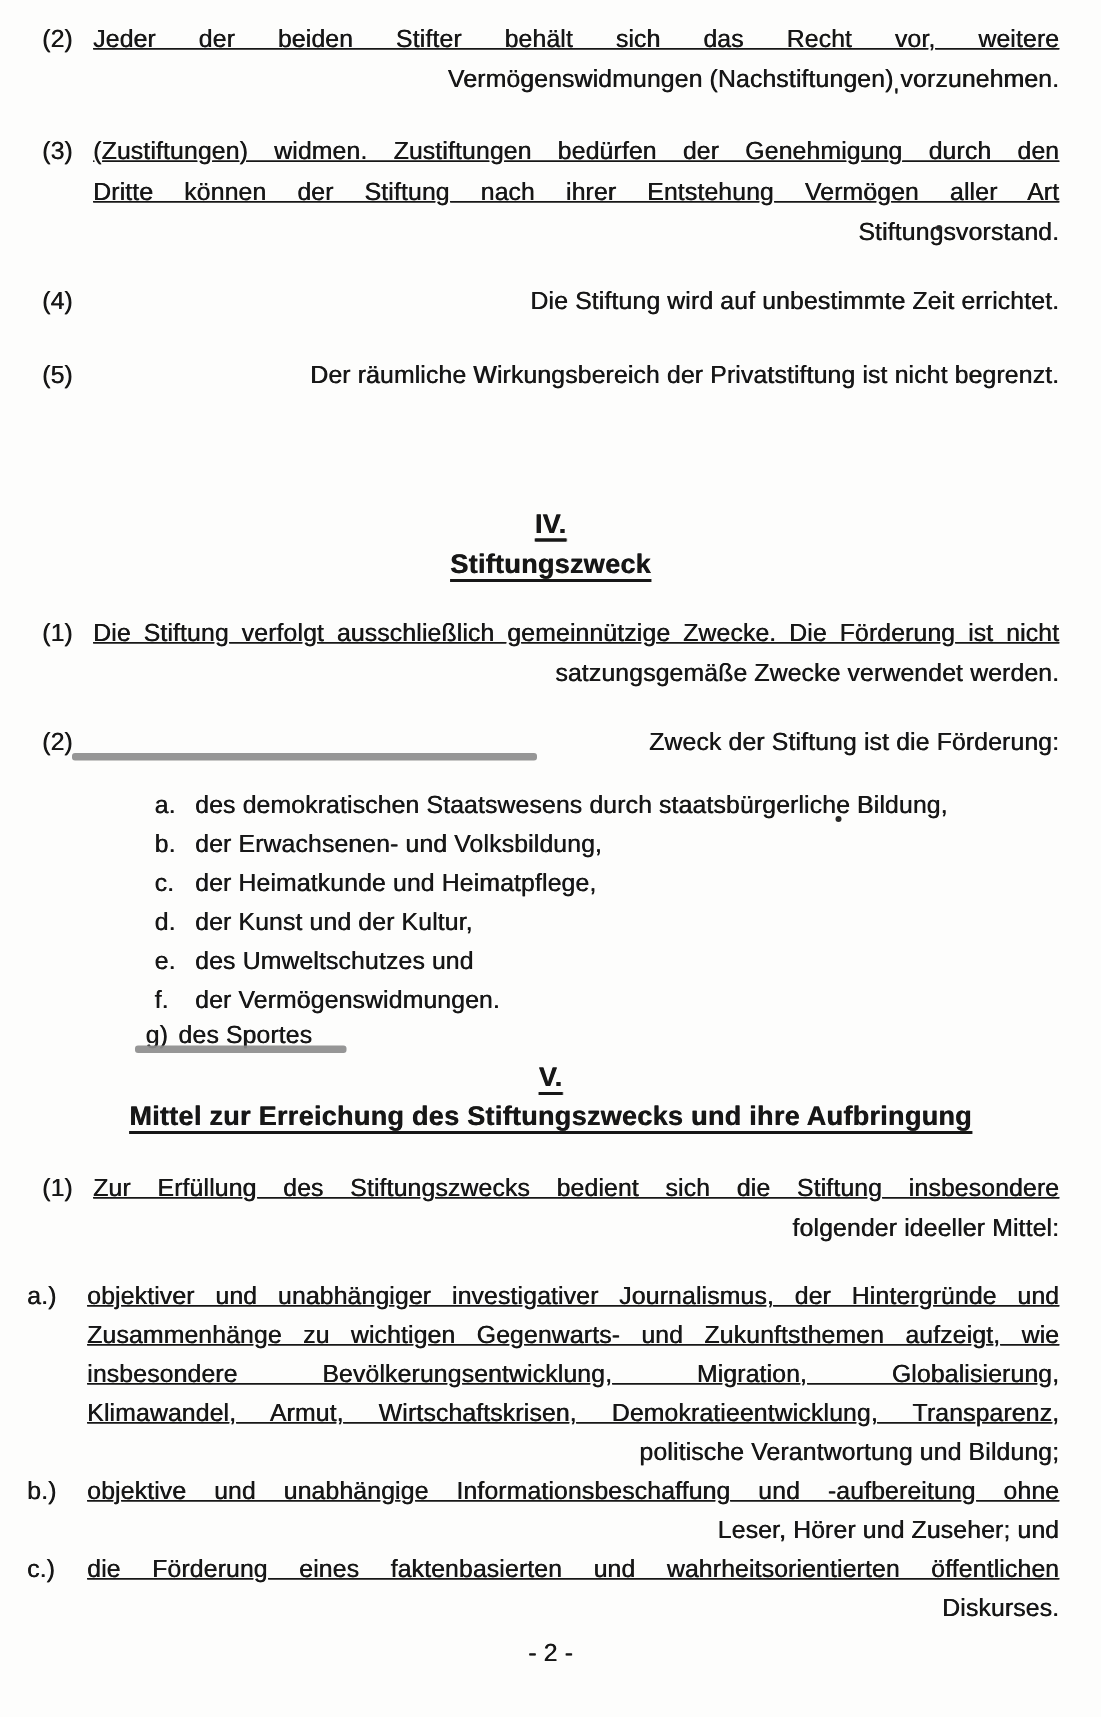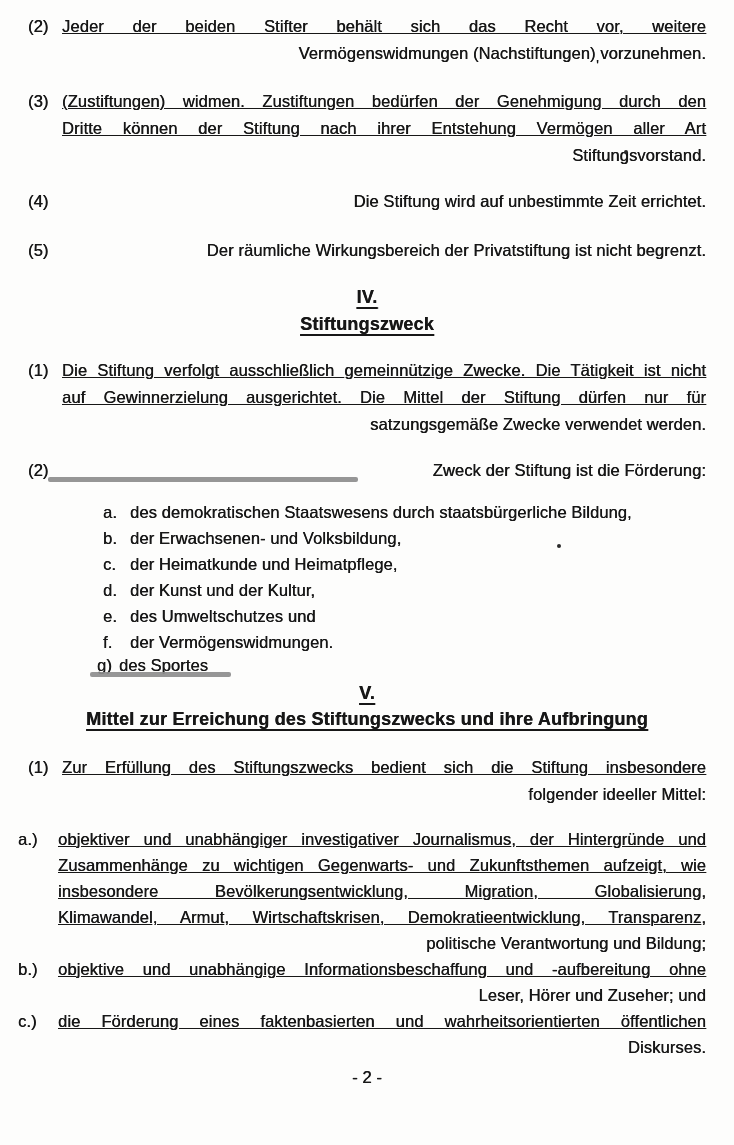--- a/index.html
+++ b/index.html
@@ -57,30 +57,29 @@
     </div>
   </div>
 
   <div class="para" style="margin-top:22px">
     <div class="pnum">(5)</div>
     <div>
       <div class="lline">Der räumliche Wirkungsbereich der Privatstiftung ist nicht begrenzt.</div>
     </div>
   </div>
 
-  <div class="heading" style="margin-top:20px">
+  <div class="heading" style="margin-top:72px">
     <div><span class="u">IV.</span></div>
     <div><span class="u">Stiftungszweck</span></div>
   </div>
 
   <div class="para" style="margin-top:19px">
     <div class="pnum">(1)</div>
     <div>
-      <div class="jline">Die Stiftung verfolgt ausschließlich gemeinnützige Zwecke. Die Tätigkeit ist nicht</div>
-      <div class="jline">auf Gewinnerzielung ausgerichtet. Die Mittel der Stiftung dürfen nur für</div>
+      <div class="jline">Die Stiftung verfolgt ausschließlich gemeinnützige Zwecke. Die Förderung ist nicht</div>
       <div class="lline">satzungsgemäße Zwecke verwendet werden.</div>
     </div>
   </div>
 
   <div class="para" style="margin-top:19px; position:relative">
     <div class="pnum">(2)</div>
     <div>
       <div class="lline">Zweck der Stiftung ist die Förderung:</div>
     </div>
     <div class="marker" style="left:20px; top:19.5px; width:310px"></div>

